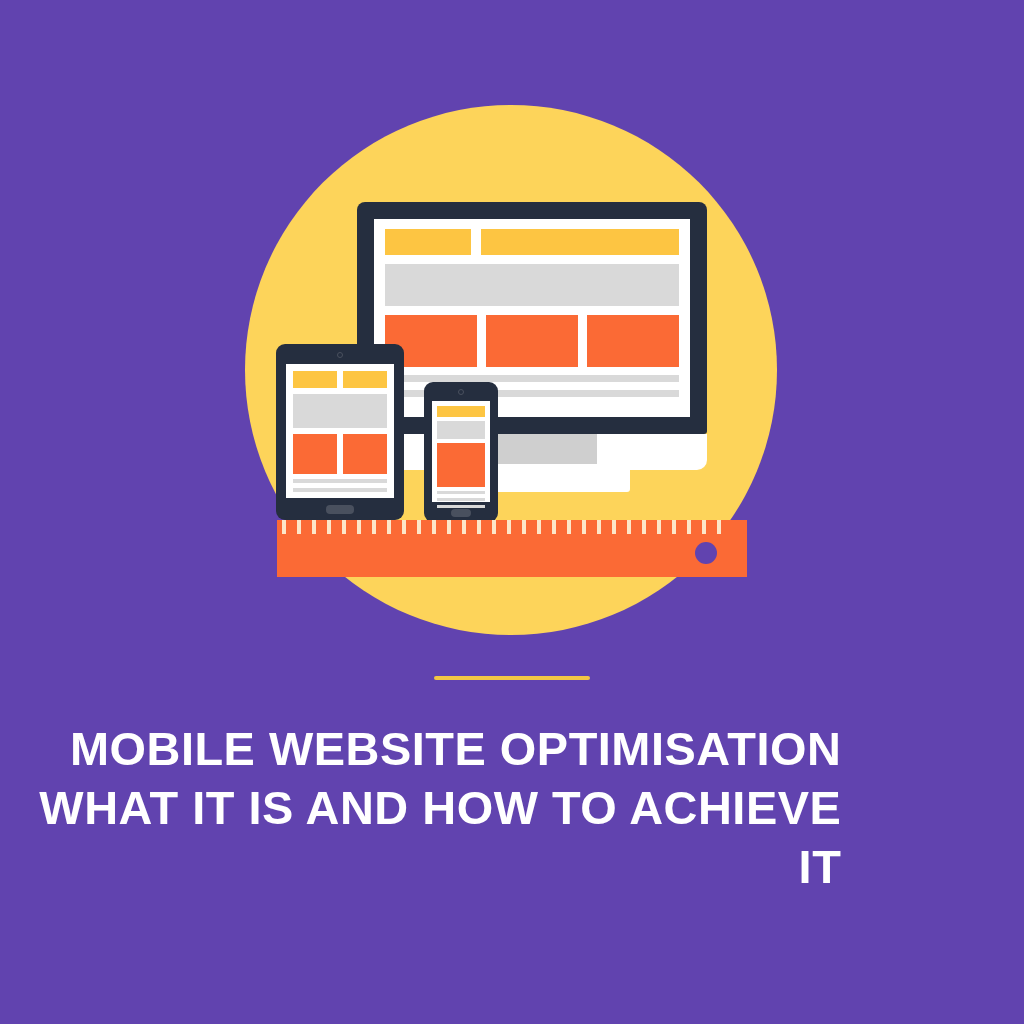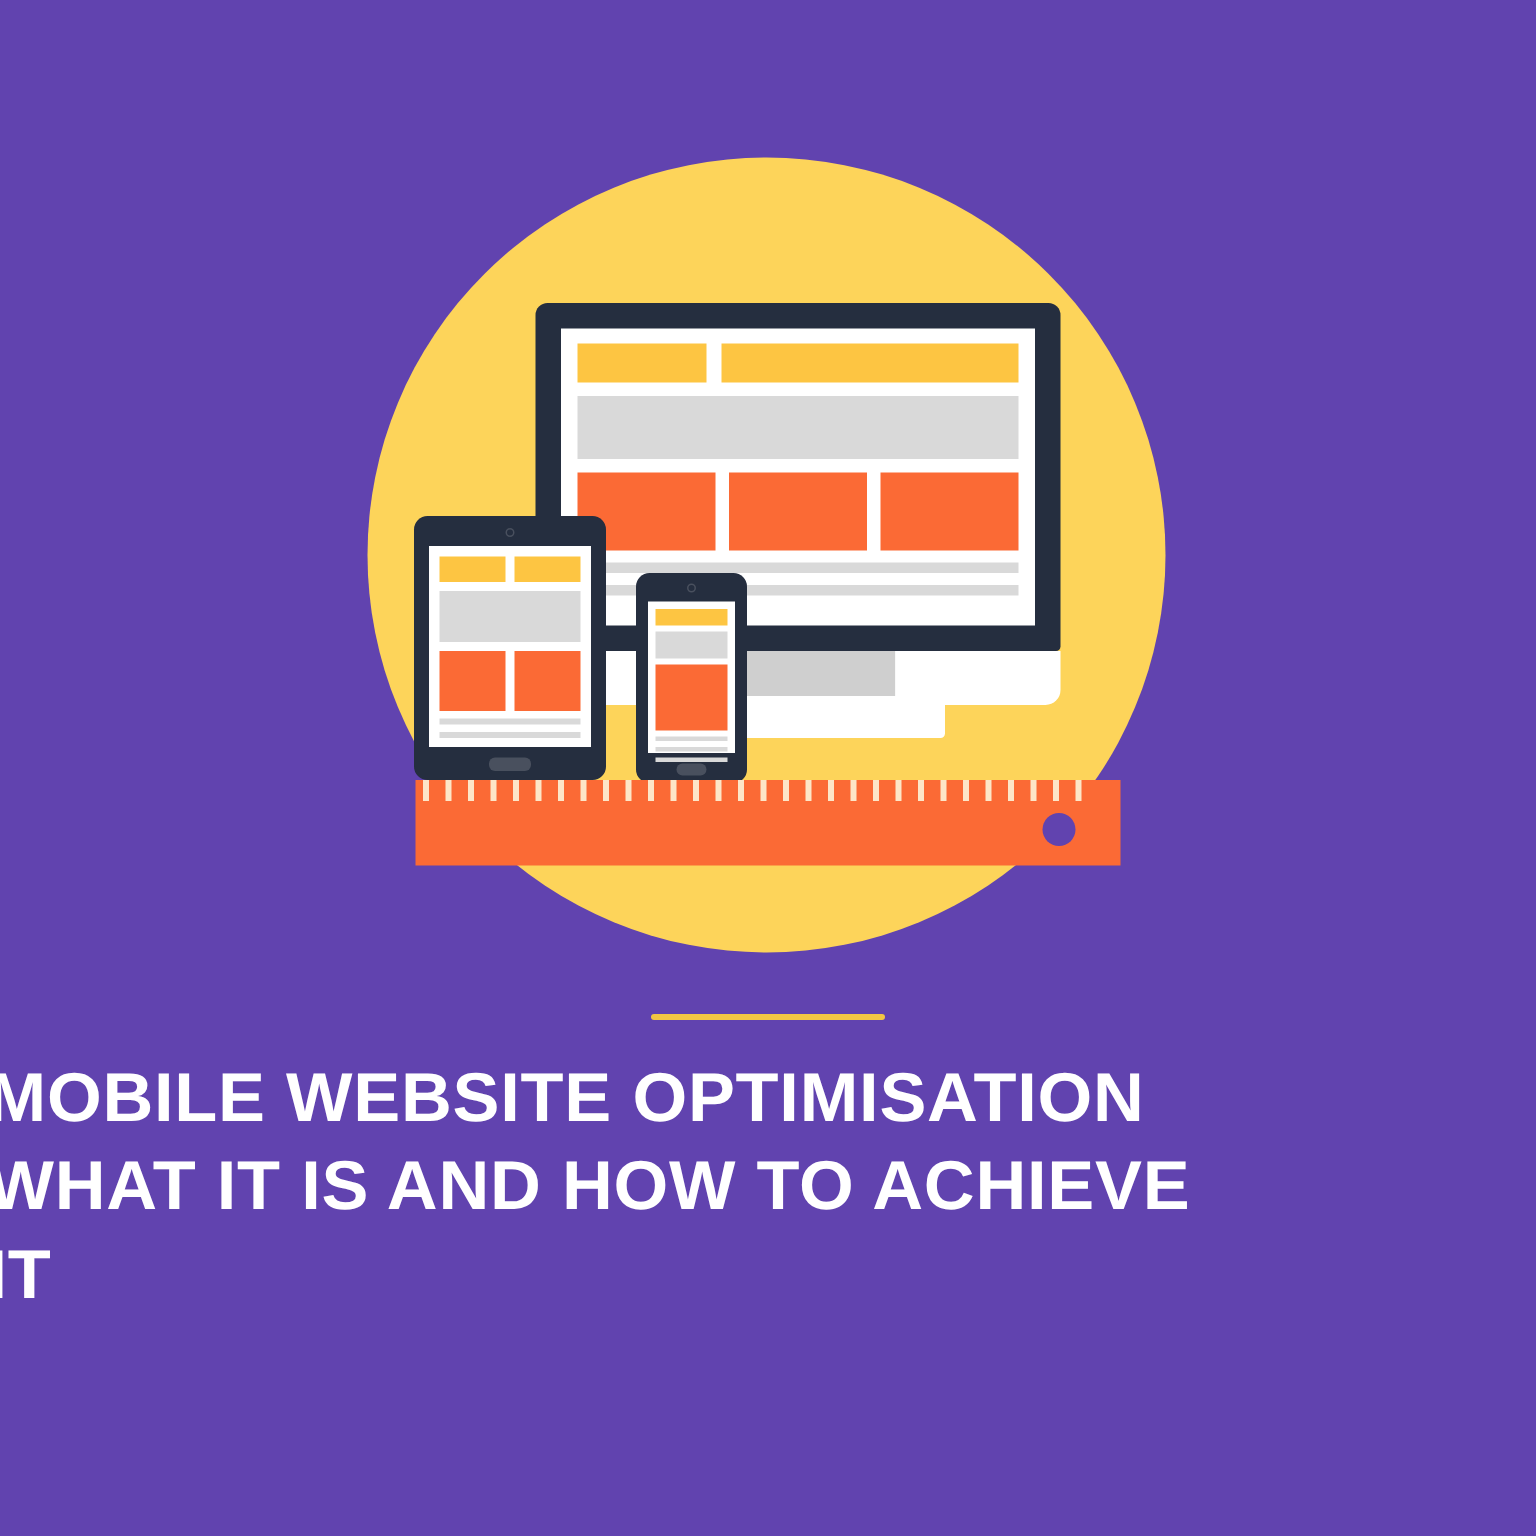--- a/index.html
+++ b/index.html
@@ -104,22 +104,22 @@
   .ruler-ticks { position:absolute; left:0; top:0; width:100%; height:16px;
                  display:flex; align-items:flex-start; gap:0; padding-left:5px; }
   .tick { width:4px; height:14px; background:#FDE6C8; margin-right:11px; flex:0 0 auto; }
   .ruler-hole { position:absolute; right:30px; top:22px; width:22px; height:22px;
                 border-radius:50%; background:#6143AF; }
 
   
   .divider { position:absolute; left:50%; top:676px; margin-left:-78px;
              width:156px; height:4px; background:#F3C643; border-radius:2px; }
 
-  .title-block { position:absolute; left:0; top:702px; width:833px;
-                 text-align:left; }
+  .title-block { position:absolute; left:0; top:720px; width:833px;
+                 text-align:right; }
   .title-line {
     color:#FFFFFF;
     font-family:"Liberation Sans", sans-serif;
     font-weight:bold;
     font-size:46px;
     letter-spacing:0.5px;
     line-height:1.28;
     text-transform:uppercase;
     font-stretch:condensed;
     transform:scaleX(1.02);

